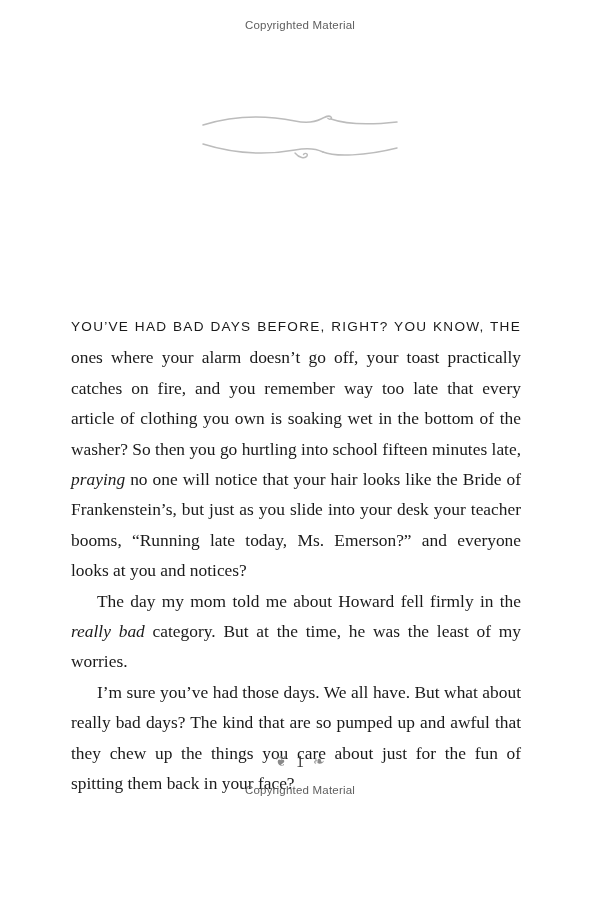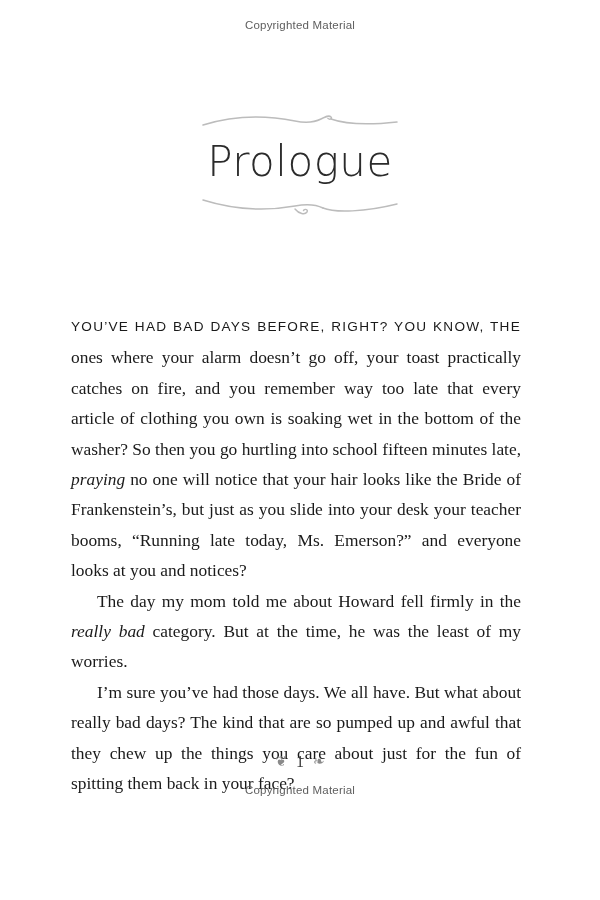--- a/index.html
+++ b/index.html
@@ -108,21 +108,20 @@
 <div class="page">
 
   <div class="watermark watermark-top">Copyrighted Material</div>
 
   <div class="chapter-head">
     <svg class="ornament ornament-top" width="210" height="22" viewBox="0 0 210 22">
       <path d="M8 13 C 40 3, 70 3, 100 9 C 110 11, 118 11, 126 7 C 131 4.5, 134 3, 136 5 C 137.5 6.5, 135 8, 133 6.5" fill="none" stroke="#bcbcbc" stroke-width="1.5" stroke-linecap="round"></path>
       <path d="M136 7 C 150 12, 175 13, 202 10" fill="none" stroke="#bcbcbc" stroke-width="1.5" stroke-linecap="round"></path>
     </svg>
 
-    <div class="chapter-title">Prologue</div>
 
     <svg class="ornament ornament-bottom" width="210" height="26" viewBox="0 0 210 26">
       <path d="M8 8 C 40 18, 72 19, 100 14 C 110 12, 120 12, 128 16" fill="none" stroke="#bcbcbc" stroke-width="1.5" stroke-linecap="round"></path>
       <path d="M128 16 C 140 21, 170 20, 202 12" fill="none" stroke="#bcbcbc" stroke-width="1.5" stroke-linecap="round"></path>
       <path d="M100 17 C 104 22, 110 23, 112 20 C 113.5 17.5, 110 16.5, 108.5 18.5" fill="none" stroke="#bcbcbc" stroke-width="1.4" stroke-linecap="round"></path>
     </svg>
   </div>
 
   <div class="body-text">
     <p><span class="smallcaps">YOU’VE HAD BAD DAYS BEFORE, RIGHT? YOU KNOW, THE</span><span> ones where your alarm doesn’t go off, your toast practically catches on fire, and you remember way too late that every article of clothing you own is soaking wet in the bottom of the washer? So then you go hurtling into school fifteen minutes late, </span><em>praying</em><span> no one will notice that your hair looks like the Bride of Frankenstein’s, but just as you slide into your desk your teacher booms, “Running late today, Ms. Emerson?” and everyone looks at you and notices?</span></p>

